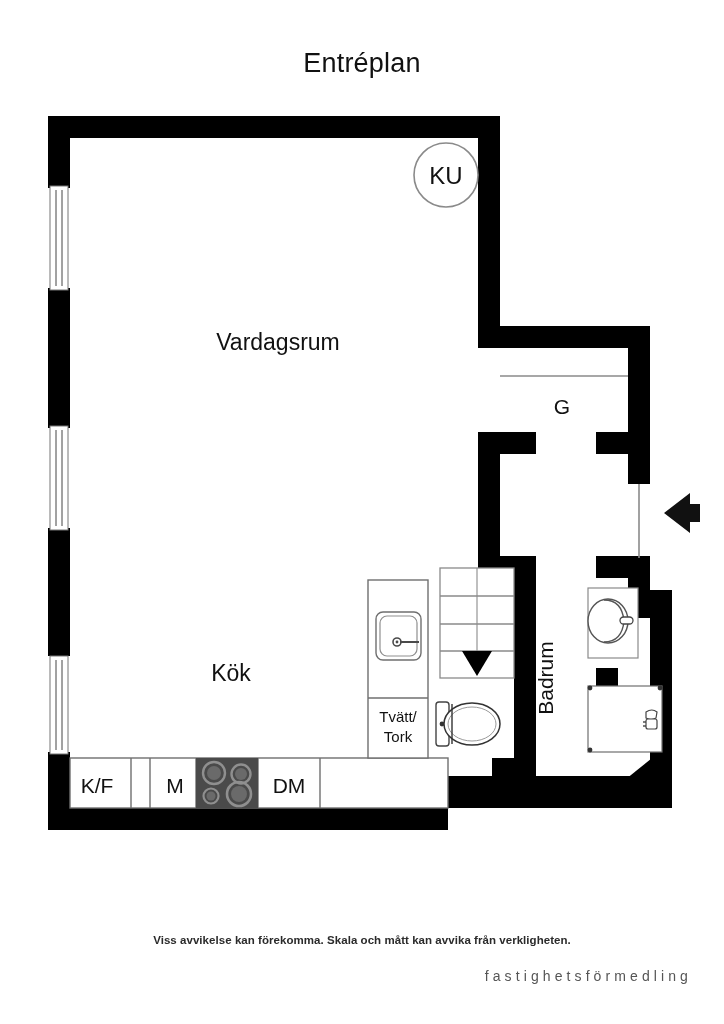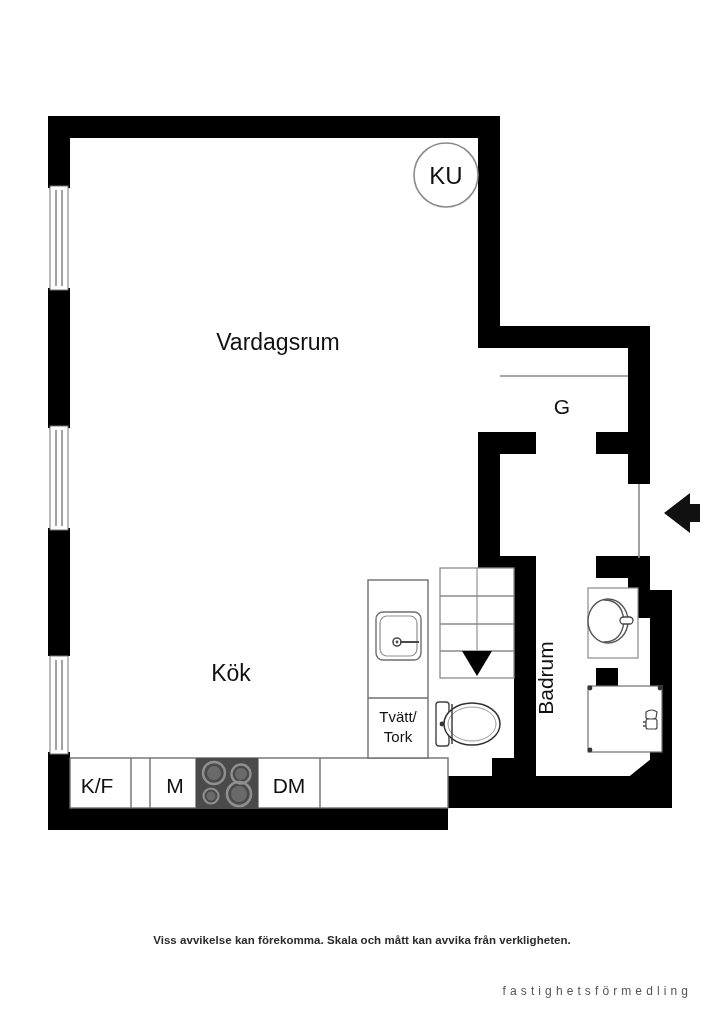--- a/index.html
+++ b/index.html
@@ -56,37 +56,38 @@
     text-align: right;
   }
   .logo-main {
     font-size: 26px;
     font-weight: 700;
     letter-spacing: 0.4px;
     color: #111111;
     line-height: 1.05;
   }
   .logo-sub {
-    font-size: 12px;
+    font-size: 14px;
     font-weight: 400;
     letter-spacing: 4.1px;
     color: #555555;
-    margin-top: 18px;
+    margin-top: 2px;
     padding-right: 2px;
   }
   .svg-label {
     font-family: "Liberation Sans", sans-serif;
     fill: #111111;
   }
 </style>
 </head>
 <body>
 
 <div id="page">
 
+  <div class="plan-title">Entréplan</div>
 
   <svg id="floorplan-svg" width="724" height="1024" viewBox="0 0 724 1024">
 
     <g>
 
       <rect x="48" y="116" width="452" height="22" fill="#000"></rect>
 
       <rect x="48" y="116" width="22" height="72" fill="#000"></rect>
 
       <rect x="48" y="288" width="22" height="140" fill="#000"></rect>

